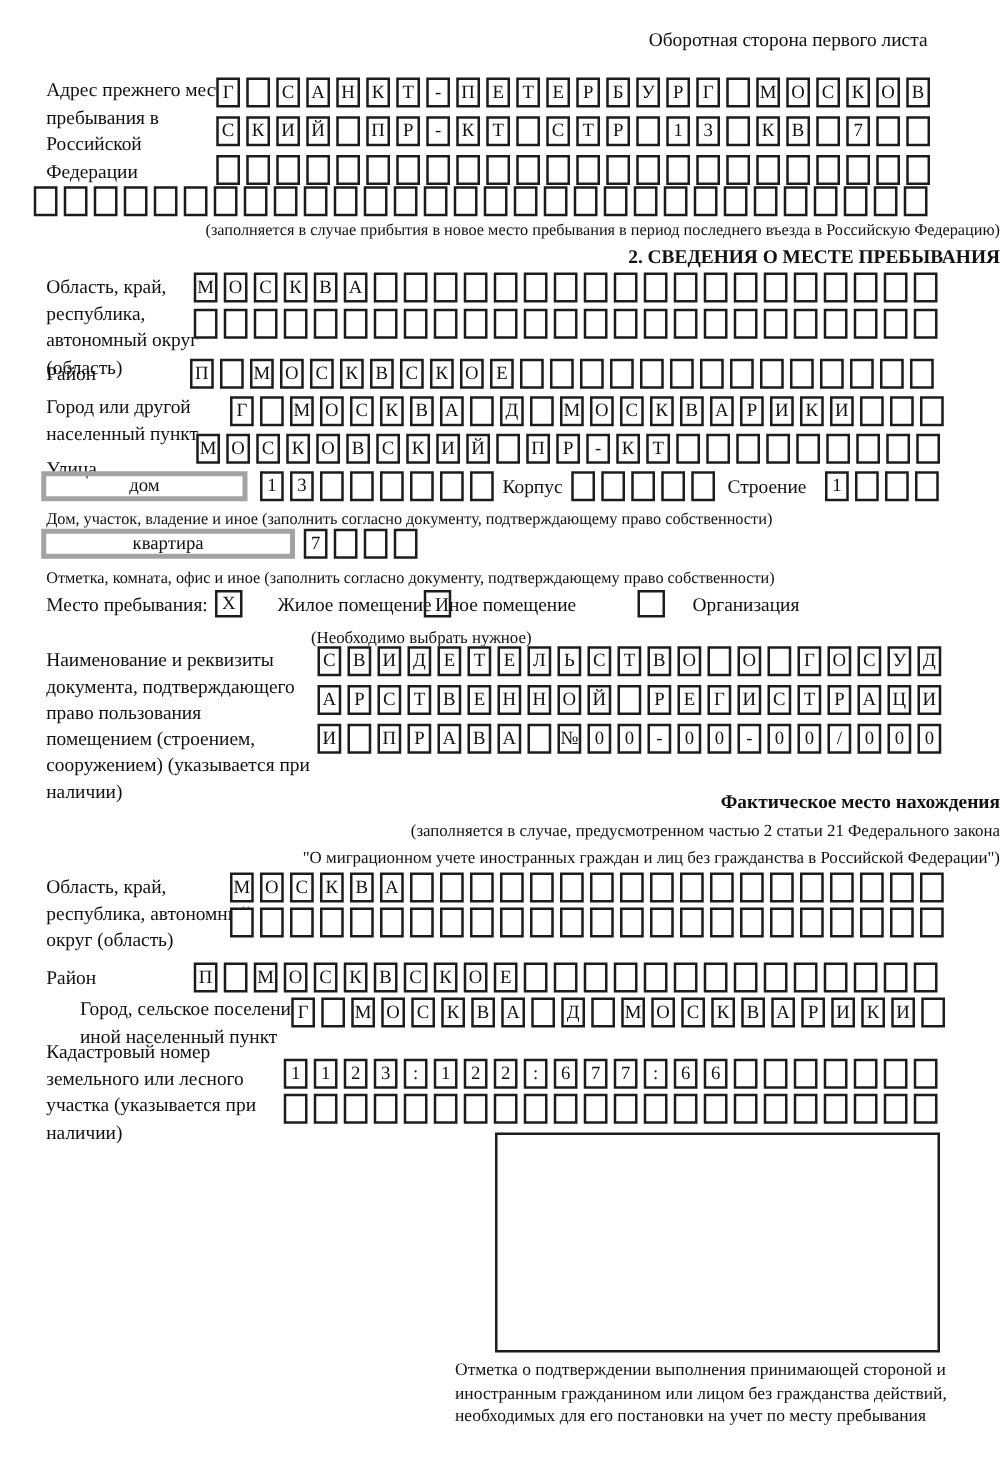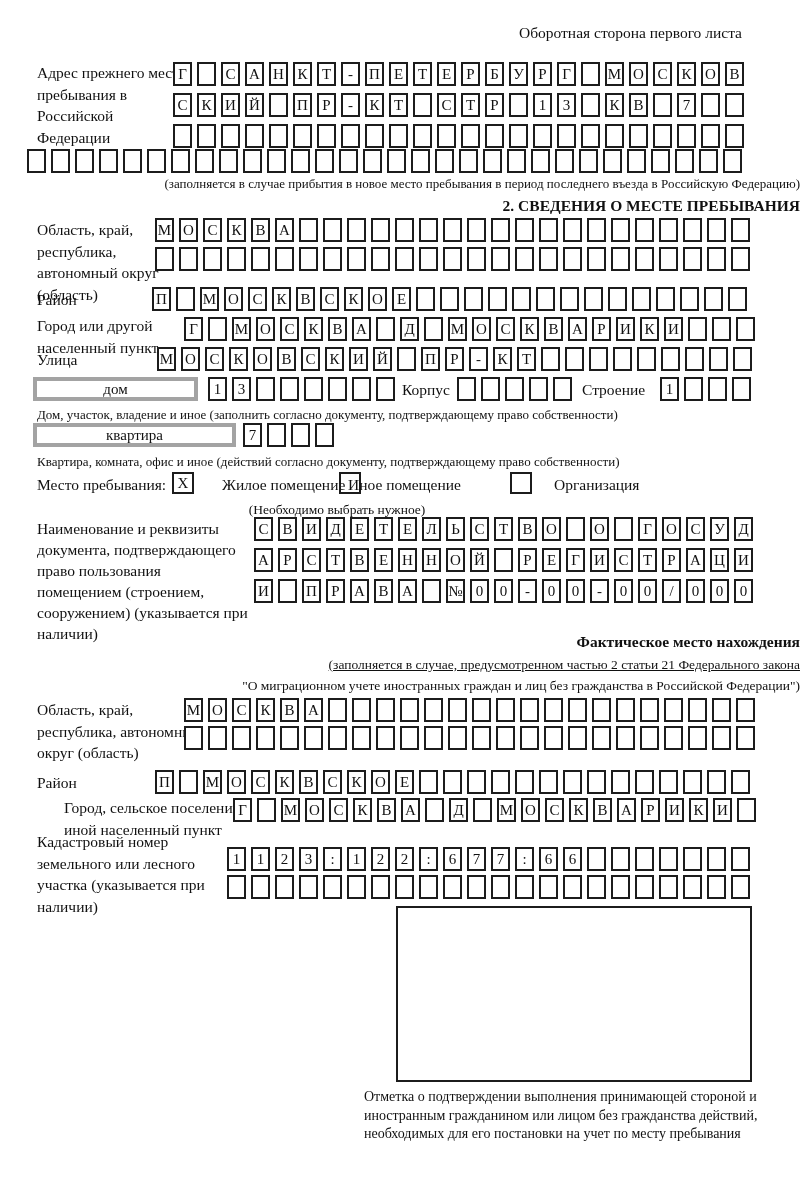--- a/index.html
+++ b/index.html
@@ -246,21 +246,21 @@
     <span class="cb">А</span>
     <span class="cb">Р</span>
     <span class="cb">И</span>
     <span class="cb">К</span>
     <span class="cb">И</span>
     <span class="cb"></span>
     <span class="cb"></span>
     <span class="cb"></span>
   </div>
 
-<div class="abs lbl" style="top:349px;left:37px;text-align:right;">Улица</div>
+<div class="abs lbl" style="top:365px;left:37px;text-align:right;">Улица</div>
 <div class="boxrow" style="top:347px;left:157px;">
     <span class="cb">М</span>
     <span class="cb">О</span>
     <span class="cb">С</span>
     <span class="cb">К</span>
     <span class="cb">О</span>
     <span class="cb">В</span>
     <span class="cb">С</span>
     <span class="cb">К</span>
     <span class="cb">И</span>
@@ -310,21 +310,21 @@
   </div>
 <div class="abs note" style="top:407px;left:37px;">Дом, участок, владение и иное (заполнить согласно документу, подтверждающему право собственности)</div>
 
 <div class="bigfield" style="top:423px;left:33px;width:203px;">квартира</div>
 <div class="boxrow" style="top:423px;left:243px;">
     <span class="cb">7</span>
     <span class="cb"></span>
     <span class="cb"></span>
     <span class="cb"></span>
   </div>
-<div class="abs note" style="top:454px;left:37px;">Квартира, комната, офис и иное (действий согласно документу, подтверждающему право собственности)</div>
+<div class="abs note" style="top:454px;left:37px;">Отметка, комната, офис и иное (заполнить согласно документу, подтверждающему право собственности)</div>
 
 <div class="abs lbl" style="top:474px;left:37px;">Место пребывания:</div>
 <div class="chk" style="top:472px;left:172px;">X</div>
 <div class="abs lbl" style="top:474px;left:222px;">Жилое помещение</div>
 <div class="chk" style="top:472px;left:339px;"></div>
 <div class="abs lbl" style="top:474px;left:348px;">Иное помещение</div>
 <div class="chk" style="top:472px;left:510px;"></div>
 <div class="abs lbl" style="top:474px;left:554px;">Организация</div>
 <div class="abs" style="top:502px;left:187px;width:300px;text-align:center;font-size:13.5px;">(Необходимо выбрать нужное)</div>
 
@@ -393,21 +393,21 @@
     <span class="cb">-</span>
     <span class="cb">0</span>
     <span class="cb">0</span>
     <span class="cb">/</span>
     <span class="cb">0</span>
     <span class="cb">0</span>
     <span class="cb">0</span>
   </div>
 
 <div class="abs title center" style="top:633px;">Фактическое место нахождения</div>
-<div class="abs center" style="top:657px;font-size:13.5px;text-decoration:underline;">(заполняется в случае, предусмотренном частью 2 статьи 21 Федерального закона</div>
+<div class="abs center" style="top:657px;font-size:13.5px;">(заполняется в случае, предусмотренном частью 2 статьи 21 Федерального закона</div>
 <div class="abs center" style="top:678px;font-size:13.5px;">"О миграционном учете иностранных граждан и лиц без гражданства в Российской Федерации")</div>
 
 <div class="abs lbl" style="top:699px;left:37px;width:170px;">Область, край, республика, автономный округ (область)</div>
 <div class="boxrow" style="top:698px;left:184px;">
     <span class="cb">М</span>
     <span class="cb">О</span>
     <span class="cb">С</span>
     <span class="cb">К</span>
     <span class="cb">В</span>
     <span class="cb">А</span>

